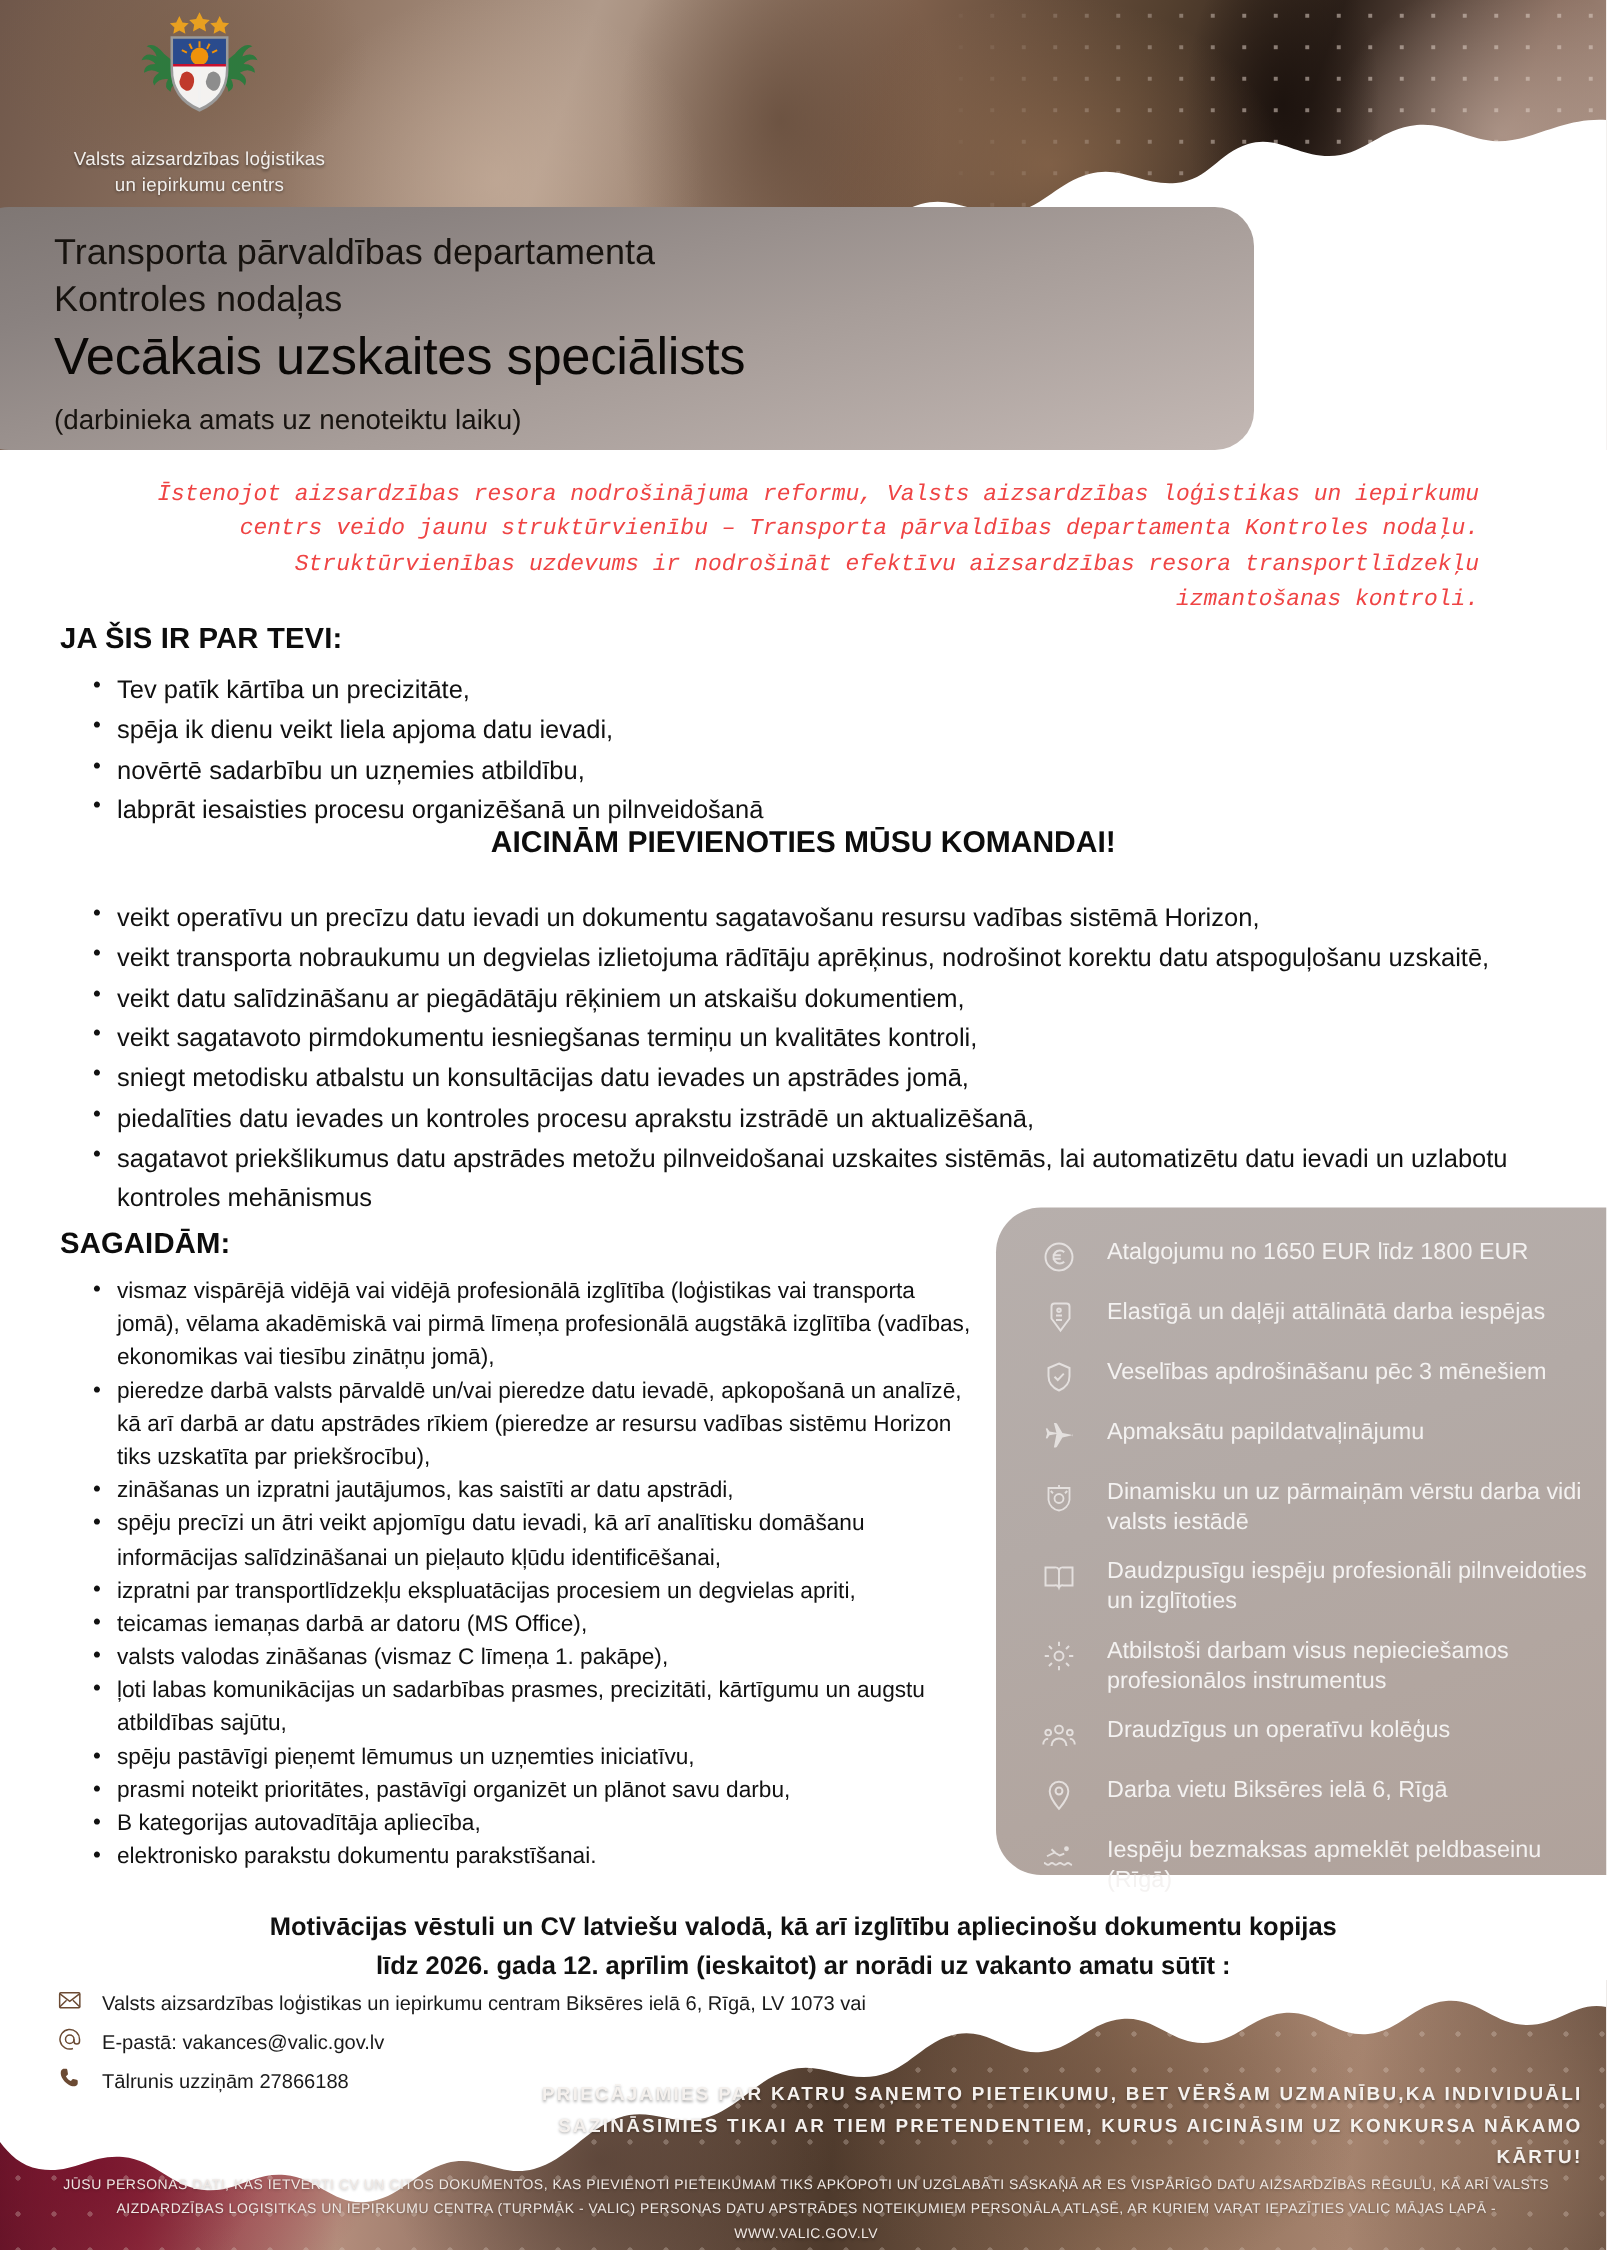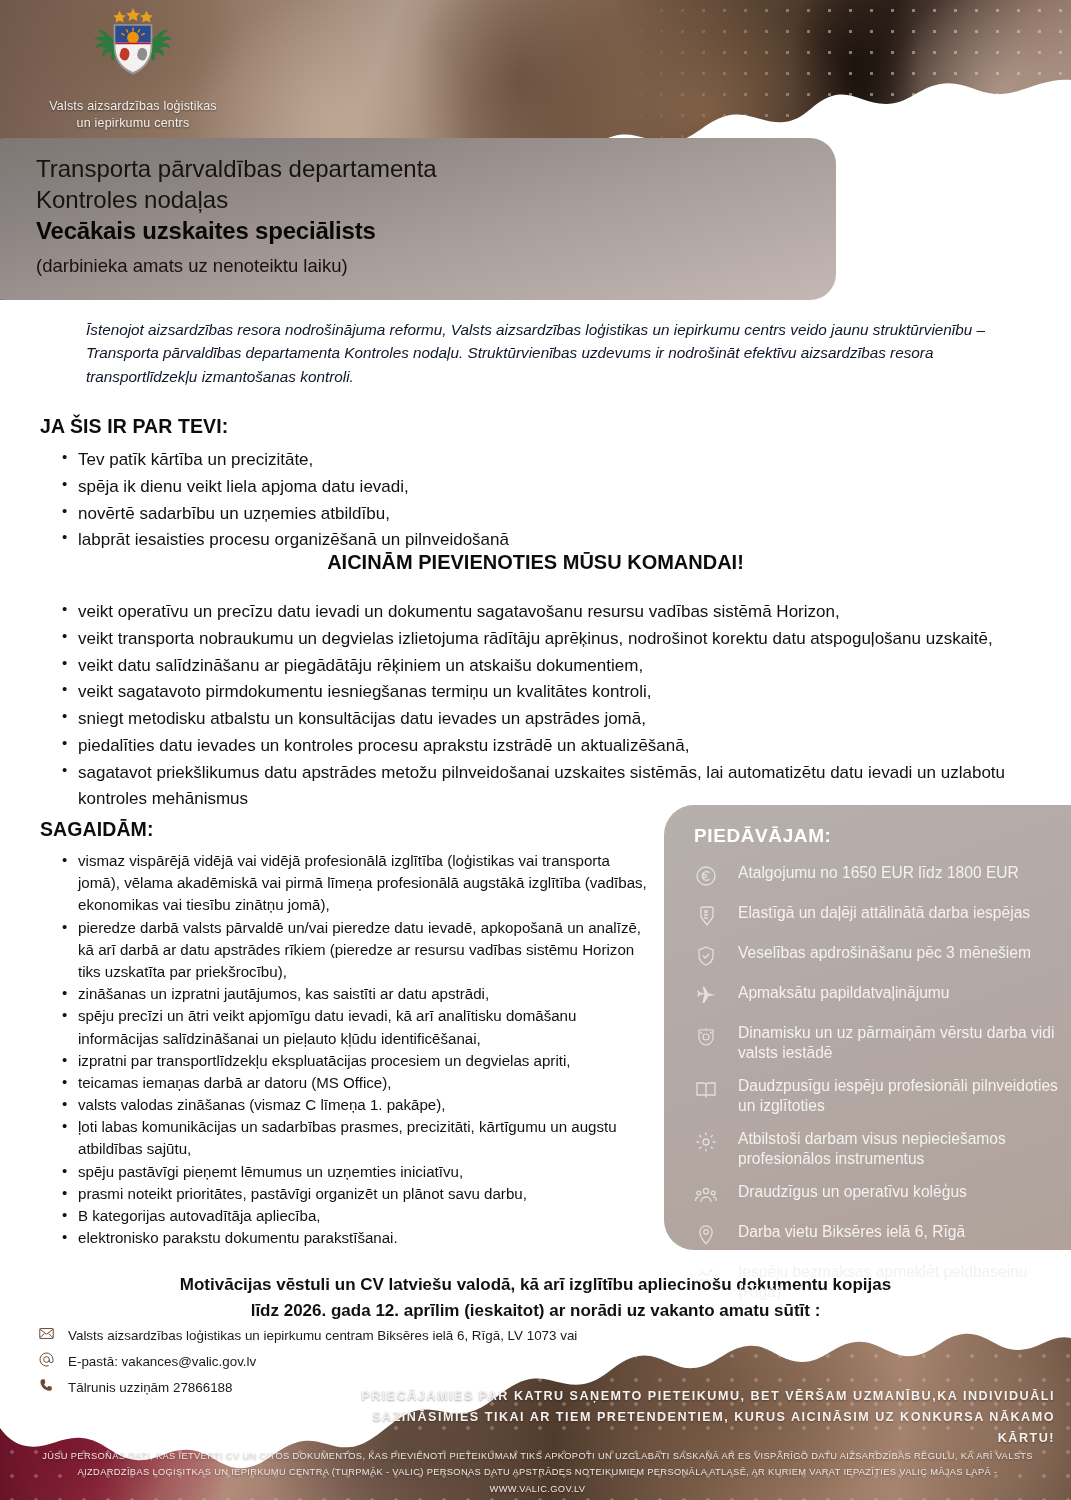--- a/index.html
+++ b/index.html
@@ -61,28 +61,28 @@
   
   .title-card {
     position: absolute; left: -20px; top: 138px;
     width: 856px; height: 162px;
     border-radius: 26px;
     background: linear-gradient(165deg, #7e7673 0%, #8a8280 22%, #a79d99 58%, #c3b8b4 100%);
     padding: 16px 30px 12px 56px;
     z-index: 5;
   }
   .title-line { color: #17130f; font-size: 24px; line-height: 1.28; }
-  .title-main { color: #0a0806; font-size: 24px; font-weight: bold; line-height: 1.3; letter-spacing: -.2px; }
+  .title-main { color: #0a0806; font-size: 35px; font-weight: normal; line-height: 1.3; letter-spacing: -.2px; }
   .title-sub { color: #17130f; font-size: 18.5px; line-height: 1.4; margin-top: 6px; }
 
   
   .intro {
     position: absolute; left: 86px; top: 318px; width: 900px;
     font-style: italic; font-size: 15.3px; line-height: 1.52;
-    color: #0f172a; text-align: left;
+    color: #ef4444; text-align: right; font-family: Liberation Mono, monospace;
   }
 
   h2.sec {
     font-size: 19.5px; font-weight: bold; color: #0d0d0d;
     letter-spacing: .1px;
   }
   .center-call {
     position: absolute; left: 0; top: 551px; width: 1071px;
     text-align: center; font-size: 20px; font-weight: bold; color: #0d0d0d;
   }
@@ -273,21 +273,20 @@
       <li>valsts valodas zināšanas (vismaz C līmeņa 1. pakāpe),</li>
       <li>ļoti labas komunikācijas un sadarbības prasmes, precizitāti, kārtīgumu un augstu atbildības sajūtu,</li>
       <li>spēju pastāvīgi pieņemt lēmumus un uzņemties iniciatīvu,</li>
       <li>prasmi noteikt prioritātes, pastāvīgi organizēt un plānot savu darbu,</li>
       <li>B kategorijas autovadītāja apliecība,</li>
       <li>elektronisko parakstu dokumentu parakstīšanai.</li>
     </ul>
   </div>
 
   <div class="offer-panel">
-    <div class="offer-title">PIEDĀVĀJAM:</div>
 
     <div class="offer-row">
       <span class="offer-ico">
         <svg viewBox="0 0 24 24" fill="none" stroke="currentColor" stroke-width="1.3">
             <circle cx="12" cy="12" r="9"></circle>
             <path d="M15.5 8.8a4.3 4.3 0 1 0 0 6.4M7.8 10.8h5.4M7.8 13.2h5.4"></path>
           </svg>
       </span>
       <span class="offer-txt">Atalgojumu no 1650 EUR līdz 1800 EUR</span>
     </div>

